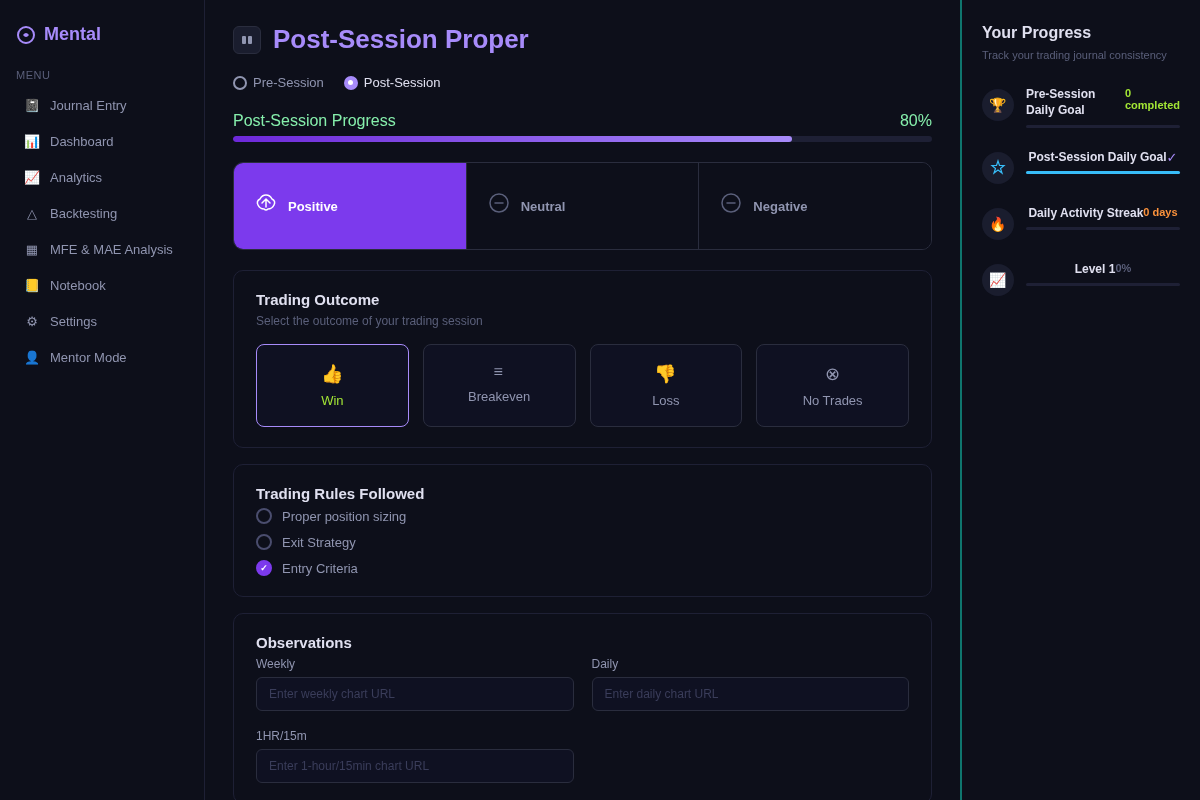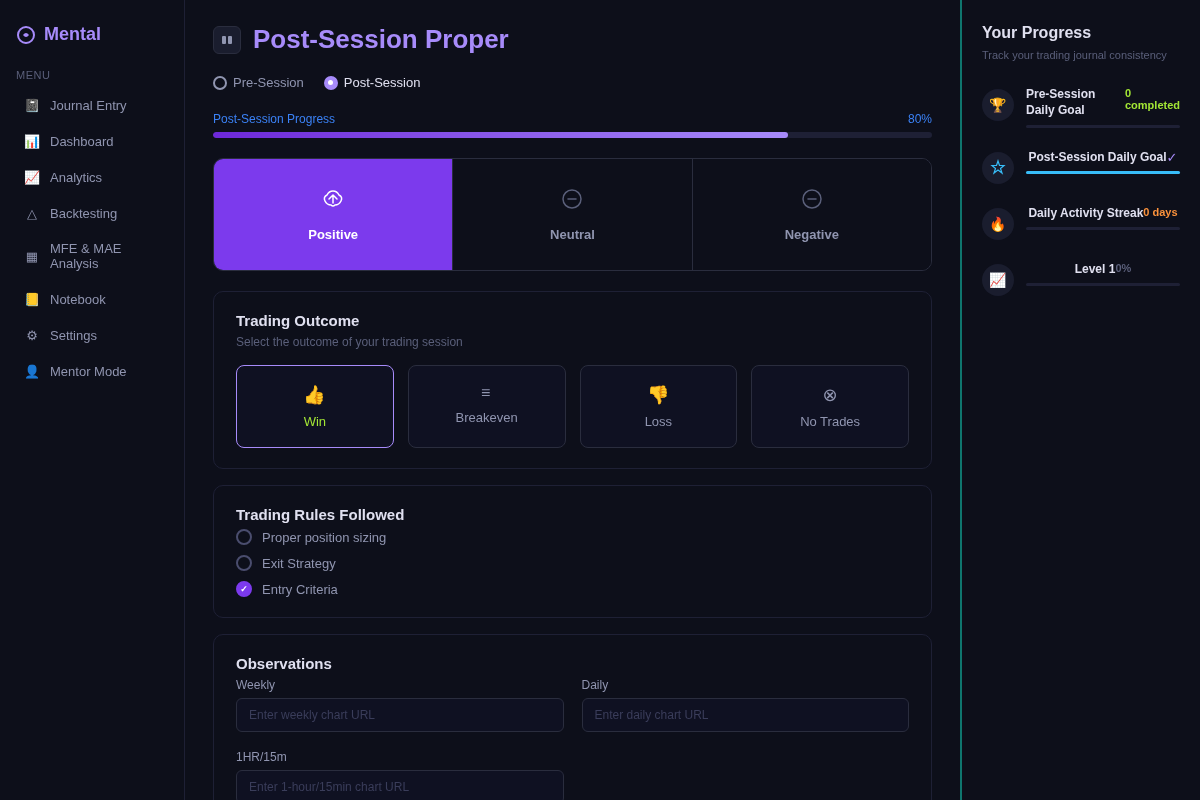--- a/index.html
+++ b/index.html
@@ -8,21 +8,21 @@
       background: #0d0f1a;
       color: #e0e0f0;
       display: flex;
       height: 800px;
       width: 1200px;
       overflow: hidden;
     }
 
     
     .sidebar {
-      width: 185px;
+      width: 205px;
       background: #0d0f1a;
       border-right: 1px solid #1e2035;
       display: flex;
       flex-direction: column;
       padding: 16px 0;
       flex-shrink: 0;
     }
     .sidebar-logo {
       display: flex;
       align-items: center;
@@ -136,22 +136,22 @@
       background: white;
     }
 
     
     .progress-section {
       margin-bottom: 20px;
     }
     .progress-label {
       display: flex;
       justify-content: space-between;
-      font-size: 12px;
-      color: #3b82f6;
+      font-size: 16px;
+      color: #86efac;
       margin-bottom: 6px;
     }
     .progress-bar-track {
       height: 6px;
       background: #1e2035;
       border-radius: 3px;
       overflow: hidden;
     }
     .progress-bar-fill {
       height: 100%;
@@ -165,21 +165,21 @@
       gap: 0;
       margin-bottom: 20px;
       border: 1px solid #2a2d3e;
       border-radius: 10px;
       overflow: hidden;
     }
     .mood-card {
       flex: 1;
       padding: 28px 20px;
       display: flex;
-      flex-direction: column;
+      flex-direction: row;
       align-items: center;
       gap: 10px;
       cursor: pointer;
       border-right: 1px solid #2a2d3e;
       background: #0d0f1a;
     }
     .mood-card:last-child { border-right: none; }
     .mood-card.active {
       background: #7c3aed;
     }

